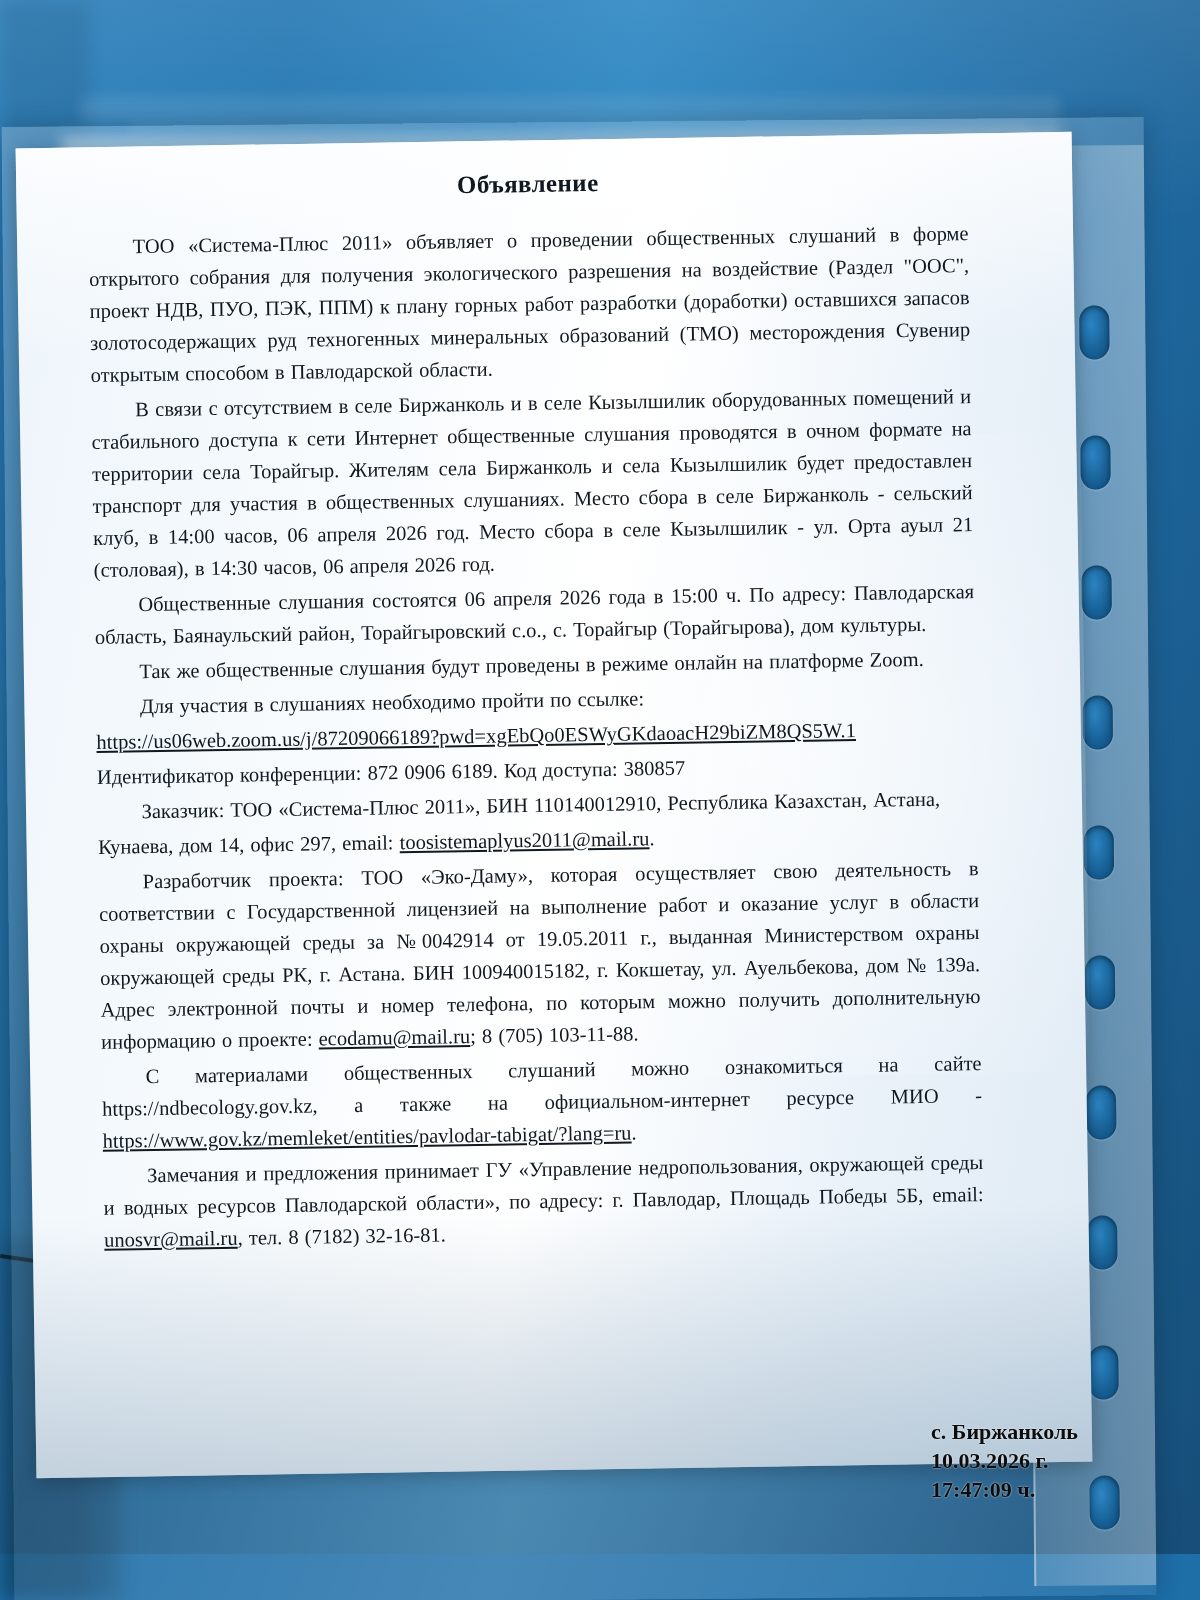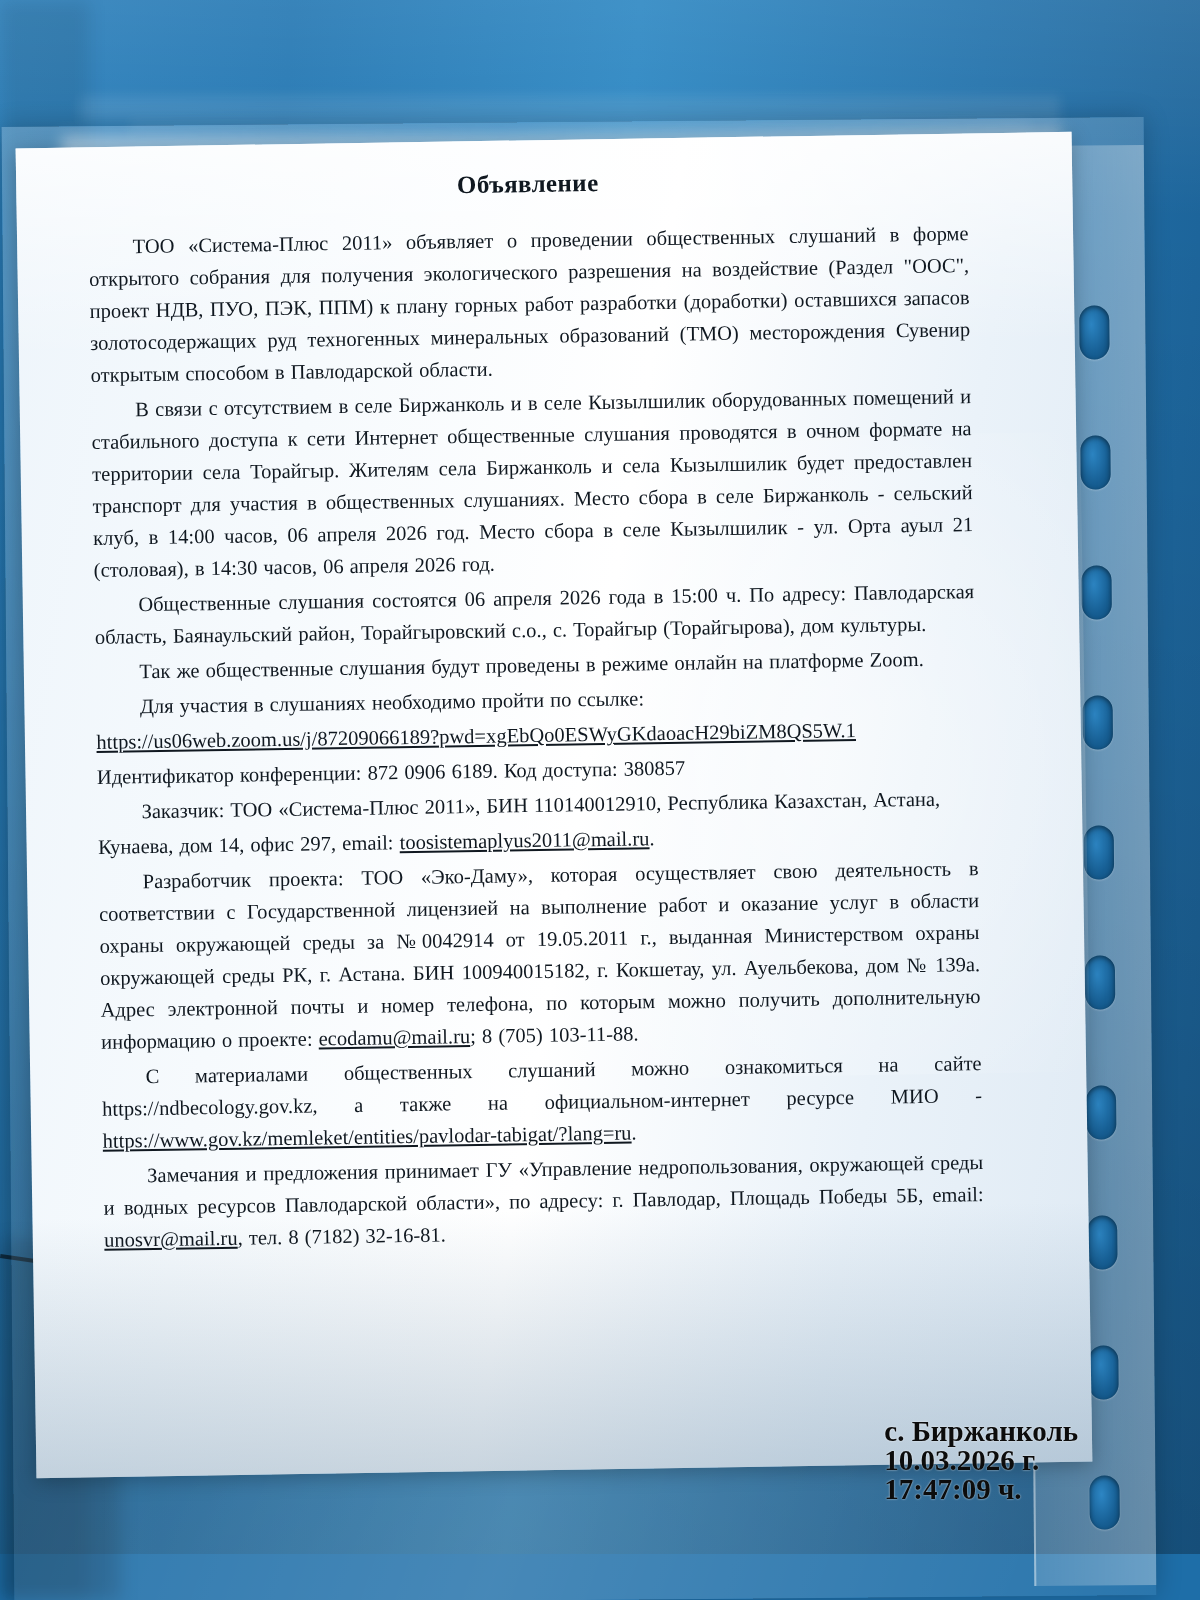--- a/index.html
+++ b/index.html
@@ -143,21 +143,21 @@
   .plain-url { text-decoration: none; }
 
   
   #stamp {
     position: absolute;
     right: 122px;
     bottom: 50px;
     text-align: left;
     font-family: "Liberation Serif", serif;
     font-weight: bold;
-    font-size: 29px;
+    font-size: 22px;
     line-height: 29px;
     color: #0c0c0c;
     text-shadow: 0 0 2px rgba(255,255,255,0.8);
   }
 </style>
 </head>
 <body>
 
 <div id="scene">
 

